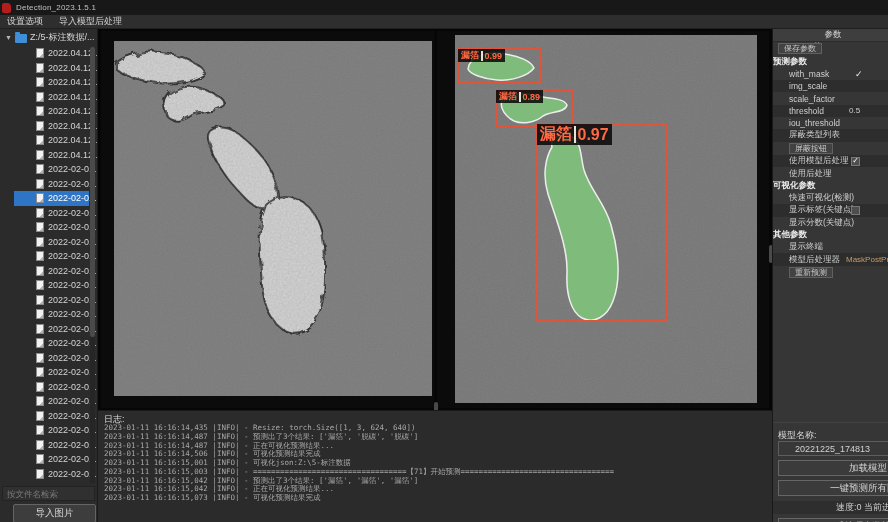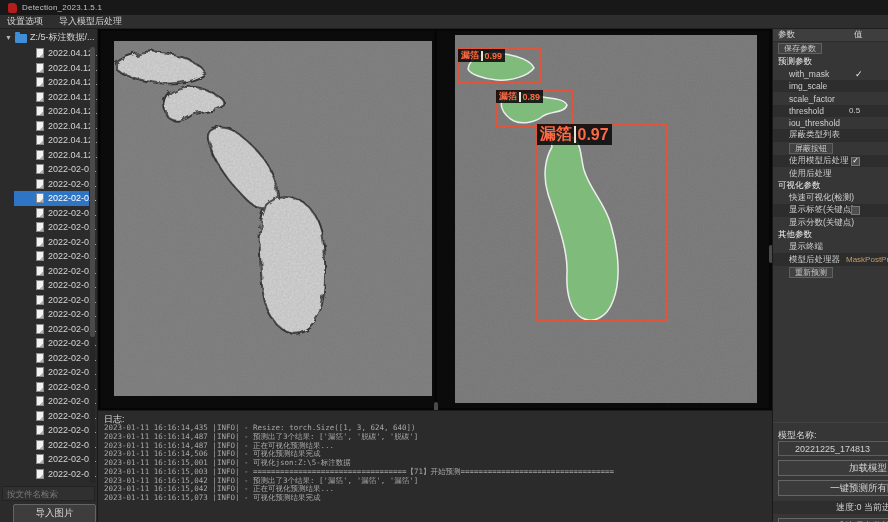--- a/index.html
+++ b/index.html
@@ -2,21 +2,21 @@
 <html style="--box: #e0543a; --mask: #7fc47a; --sel: #2e75c5; --det: #ff6a45;"><head>
 <meta charset="utf-8">
 <style>
   * { margin:0; padding:0; box-sizing:border-box; }
   html,body { width:888px; height:522px; overflow:hidden; background:#2b2b2b; }
   .app { position:relative; width:888px; height:522px; background:#2b2b2b; overflow:hidden;
          font-family:"Liberation Sans", sans-serif; color:#cfcfcf; }
 
   
   .titlebar { position:absolute; top:0; left:0; right:0; height:15px; background:#181818;
-              display:flex; align-items:center; padding-left:8px; }
+              display:flex; align-items:center; padding-left:2px; }
   .app-icon { width:9px; height:10px; background:#b51d1d; border-radius:2px 4px 2px 2px; margin-right:5px; flex:none; }
   .title-text { font-size:8px; color:#c2c2c2; letter-spacing:.2px; }
   .menubar { position:absolute; top:15px; left:0; right:0; height:14px; background:#2e2e2e;
              border-bottom:1px solid #1f1f1f; display:flex; align-items:center; gap:16px; padding-left:7px; }
   .menu-item { font-size:9px; color:#d2d2d2; white-space:nowrap; }
 
   
   .sidebar { position:absolute; top:29px; left:0; width:98px; bottom:0; background:#2b2b2b;
              border-right:1px solid #1a1a1a; overflow:hidden; }
   .tree { position:absolute; top:0; left:0; right:0; height:454px; overflow:hidden; }
@@ -68,25 +68,25 @@
   .log-area { position:absolute; left:98px; top:410px; width:674px; height:91px; background:#2b2b2b;
               border-top:1px solid #191919; padding:2px 0 0 6px; overflow:hidden; }
   .log-title { font-size:9px; color:#dcdcdc; height:11px; }
   .log-line { font-family:"DejaVu Sans Mono", monospace; font-size:7.5px; line-height:8.75px;
               color:#a8a8a8; white-space:pre; }
 
   
   .param-panel { position:absolute; left:772px; top:29px; width:116px; bottom:0; background:#363636;
                  border-left:1px solid #191919; overflow:hidden; }
   .param-header { display:flex; height:13px; align-items:center; font-size:8.5px; color:#d8d8d8;
-                  background:#3e3e3e; border-bottom:1px solid #2b2b2b; }
+                  background:#3e3e3e; border-bottom:1px solid #2b2b2b;flex-direction:column; }
   .param-header .h-name { flex:1; padding-left:5px; }
   .param-header .h-val  { width:34px; }
-  .p-section { height:12.3px; display:flex; align-items:center; font-size:8.5px; font-weight:normal;
-               color:#ececec; padding-left:5px; white-space:nowrap; }
+  .p-section { height:12.3px; display:flex; align-items:center; font-size:8.5px; font-weight:bold;
+               color:#ececec; white-space:nowrap; }
   .p-row { height:12.3px; display:flex; align-items:center; font-size:8.5px; color:#cfcfcf;
            padding-left:16px; position:relative; white-space:nowrap; }
   .p-row.dark { background:#2d2d2d; }
   .p-btnrow { height:13.5px; display:flex; align-items:center; }
   .p-btn { margin-left:16px; height:11px; min-width:44px; padding:0 5px; background:#424242;
            border:1px solid #606060; color:#c9c9c9; font-size:8px; display:flex; align-items:center;
            justify-content:center; white-space:nowrap; }
   .p-btn.left { margin-left:5px; }
   .p-val { position:absolute; left:76px; font-size:8px; color:#cfcfcf; white-space:nowrap; }
   .p-val.tan { left:73px; color:#c49a6a; }

